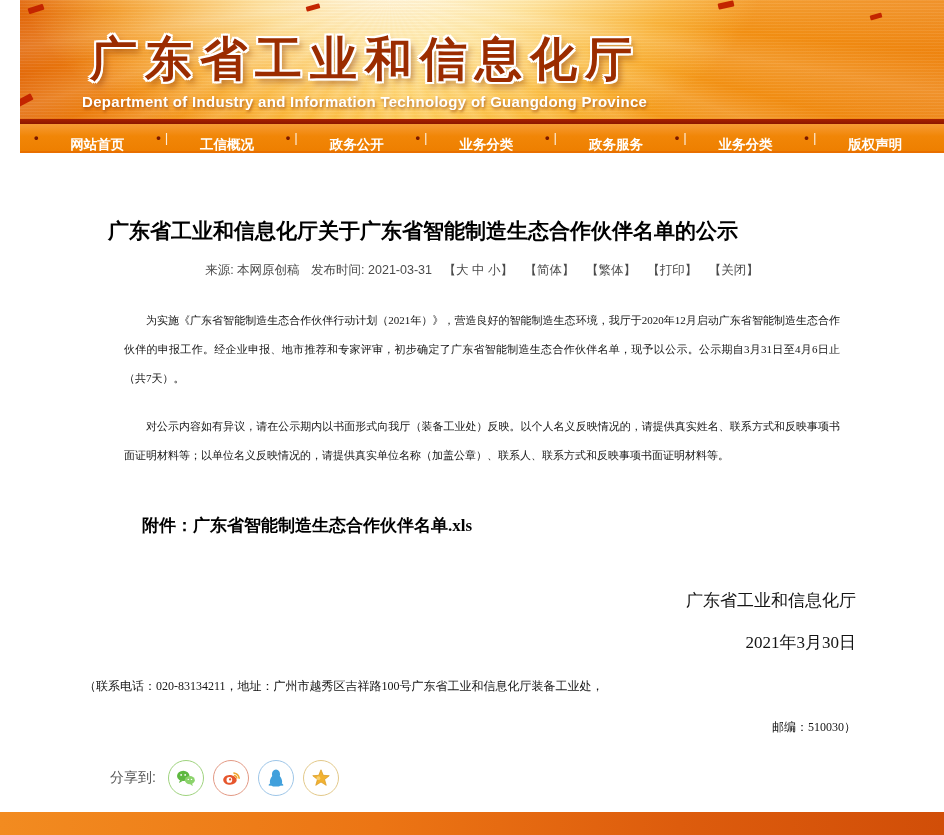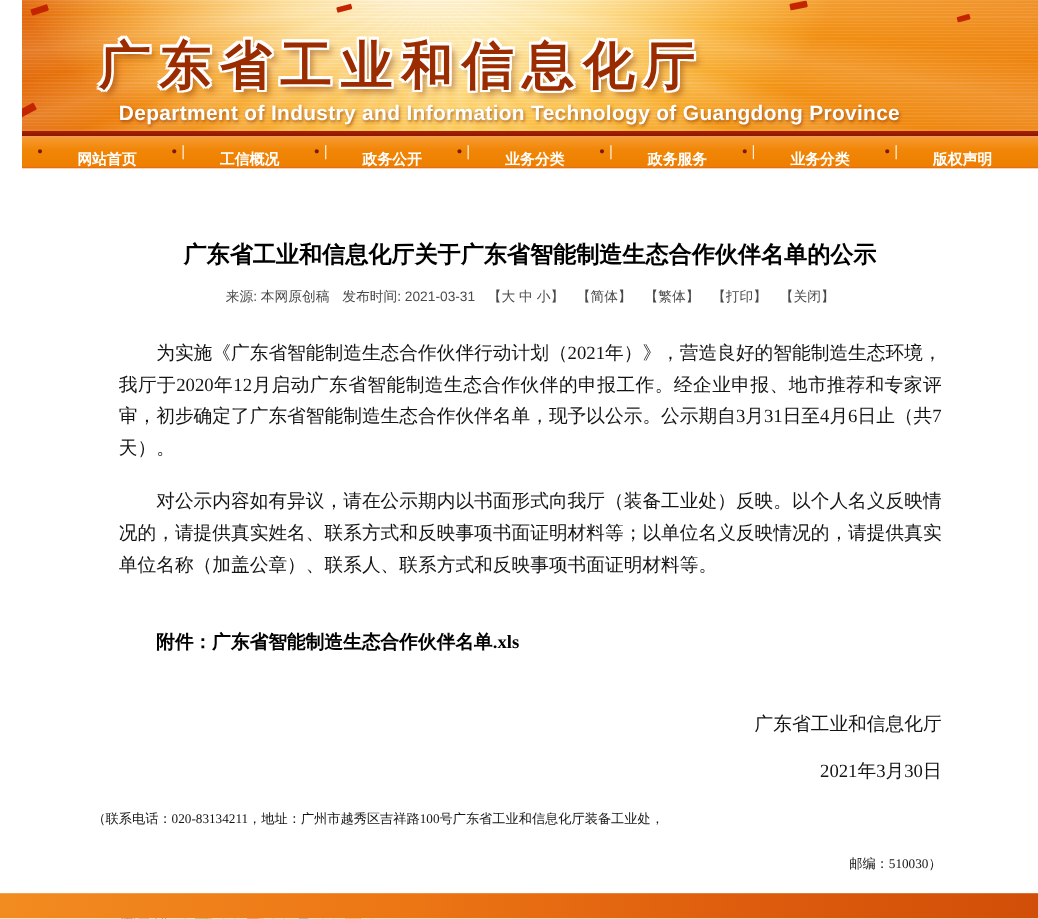--- a/index.html
+++ b/index.html
@@ -40,22 +40,22 @@
     position:absolute; left:70px; top:28px; margin:0;
     font-size:47px; font-weight:bold; letter-spacing:8px; color:#9b2c00;
     text-shadow:
       -2px -2px 0 #fff, 0 -2px 0 #fff, 2px -2px 0 #fff,
       -2px 0 0 #fff, 2px 0 0 #fff,
       -2px 2px 0 #fff, 0 2px 0 #fff, 2px 2px 0 #fff,
       4px 5px 6px rgba(130,45,0,.55);
     white-space:nowrap;
   }
   .banner-subtitle{
-    position:absolute; left:88px; top:93px;
-    font-size:19px; font-weight:bold; color:#ffffff; letter-spacing:.3px;
+    position:absolute; left:62px; top:93px;
+    font-size:15px; font-weight:bold; color:#ffffff; letter-spacing:.3px;
     text-shadow:1px 2px 3px rgba(140,50,0,.65); white-space:nowrap;
   }
 
   
   .red-bar{ height:5px; background:linear-gradient(180deg,#a82100,#8c1600); }
   .nav{
     height:29px; display:flex; align-items:center; padding:0 12px;
     background:linear-gradient(180deg,#f79b35 0%,#f18607 45%,#ee7f00 100%);
     border-bottom:2px solid #e86f00;
     color:#fff; font-size:13.5px; font-weight:bold;
@@ -63,33 +63,33 @@
   .nav-link{
     flex:1; text-align:center; color:#fff; text-decoration:none;
     cursor:pointer; white-space:nowrap;margin-top:15px;
   }
   .ndot{ color:#7a1800; font-size:13px; line-height:1; padding:0 2px; }
   .npipe{ color:rgba(255,255,255,.85); font-weight:normal; padding:0 2px; }
 
   
   .content{ padding:0 88px; color:#111; }
   .article-title{
-    margin:64px 0 0; text-align:center;
+    margin:64px 0 0; text-align:left;
     font-size:21px; font-weight:bold; color:#000;
   }
   .meta{
     margin-top:17px; text-align:center;
     font-size:12.5px; color:#4a4a4a;
   }
   .meta span{ margin:16px 4px; white-space:nowrap; }
   .meta .ctrl{ cursor:pointer; }
   .para{
     font-family:"Liberation Serif", serif;
-    font-size:17px; line-height:29px; text-indent:2em;
-    margin:0; text-align:justify; color:#141414;
+    font-size:11px; line-height:29px; text-indent:2em;
+    margin:16px; text-align:justify; color:#141414;
   }
   .para.p1{ margin-top:27px; }
   .para.p2{ margin-top:19px; }
   .attachment{
     margin:44px 0 0 2em;
     font-family:"Liberation Serif", serif;
     font-size:17px; font-weight:bold;
   }
   .attachment a{ color:#000; cursor:pointer; }
   .signature{

